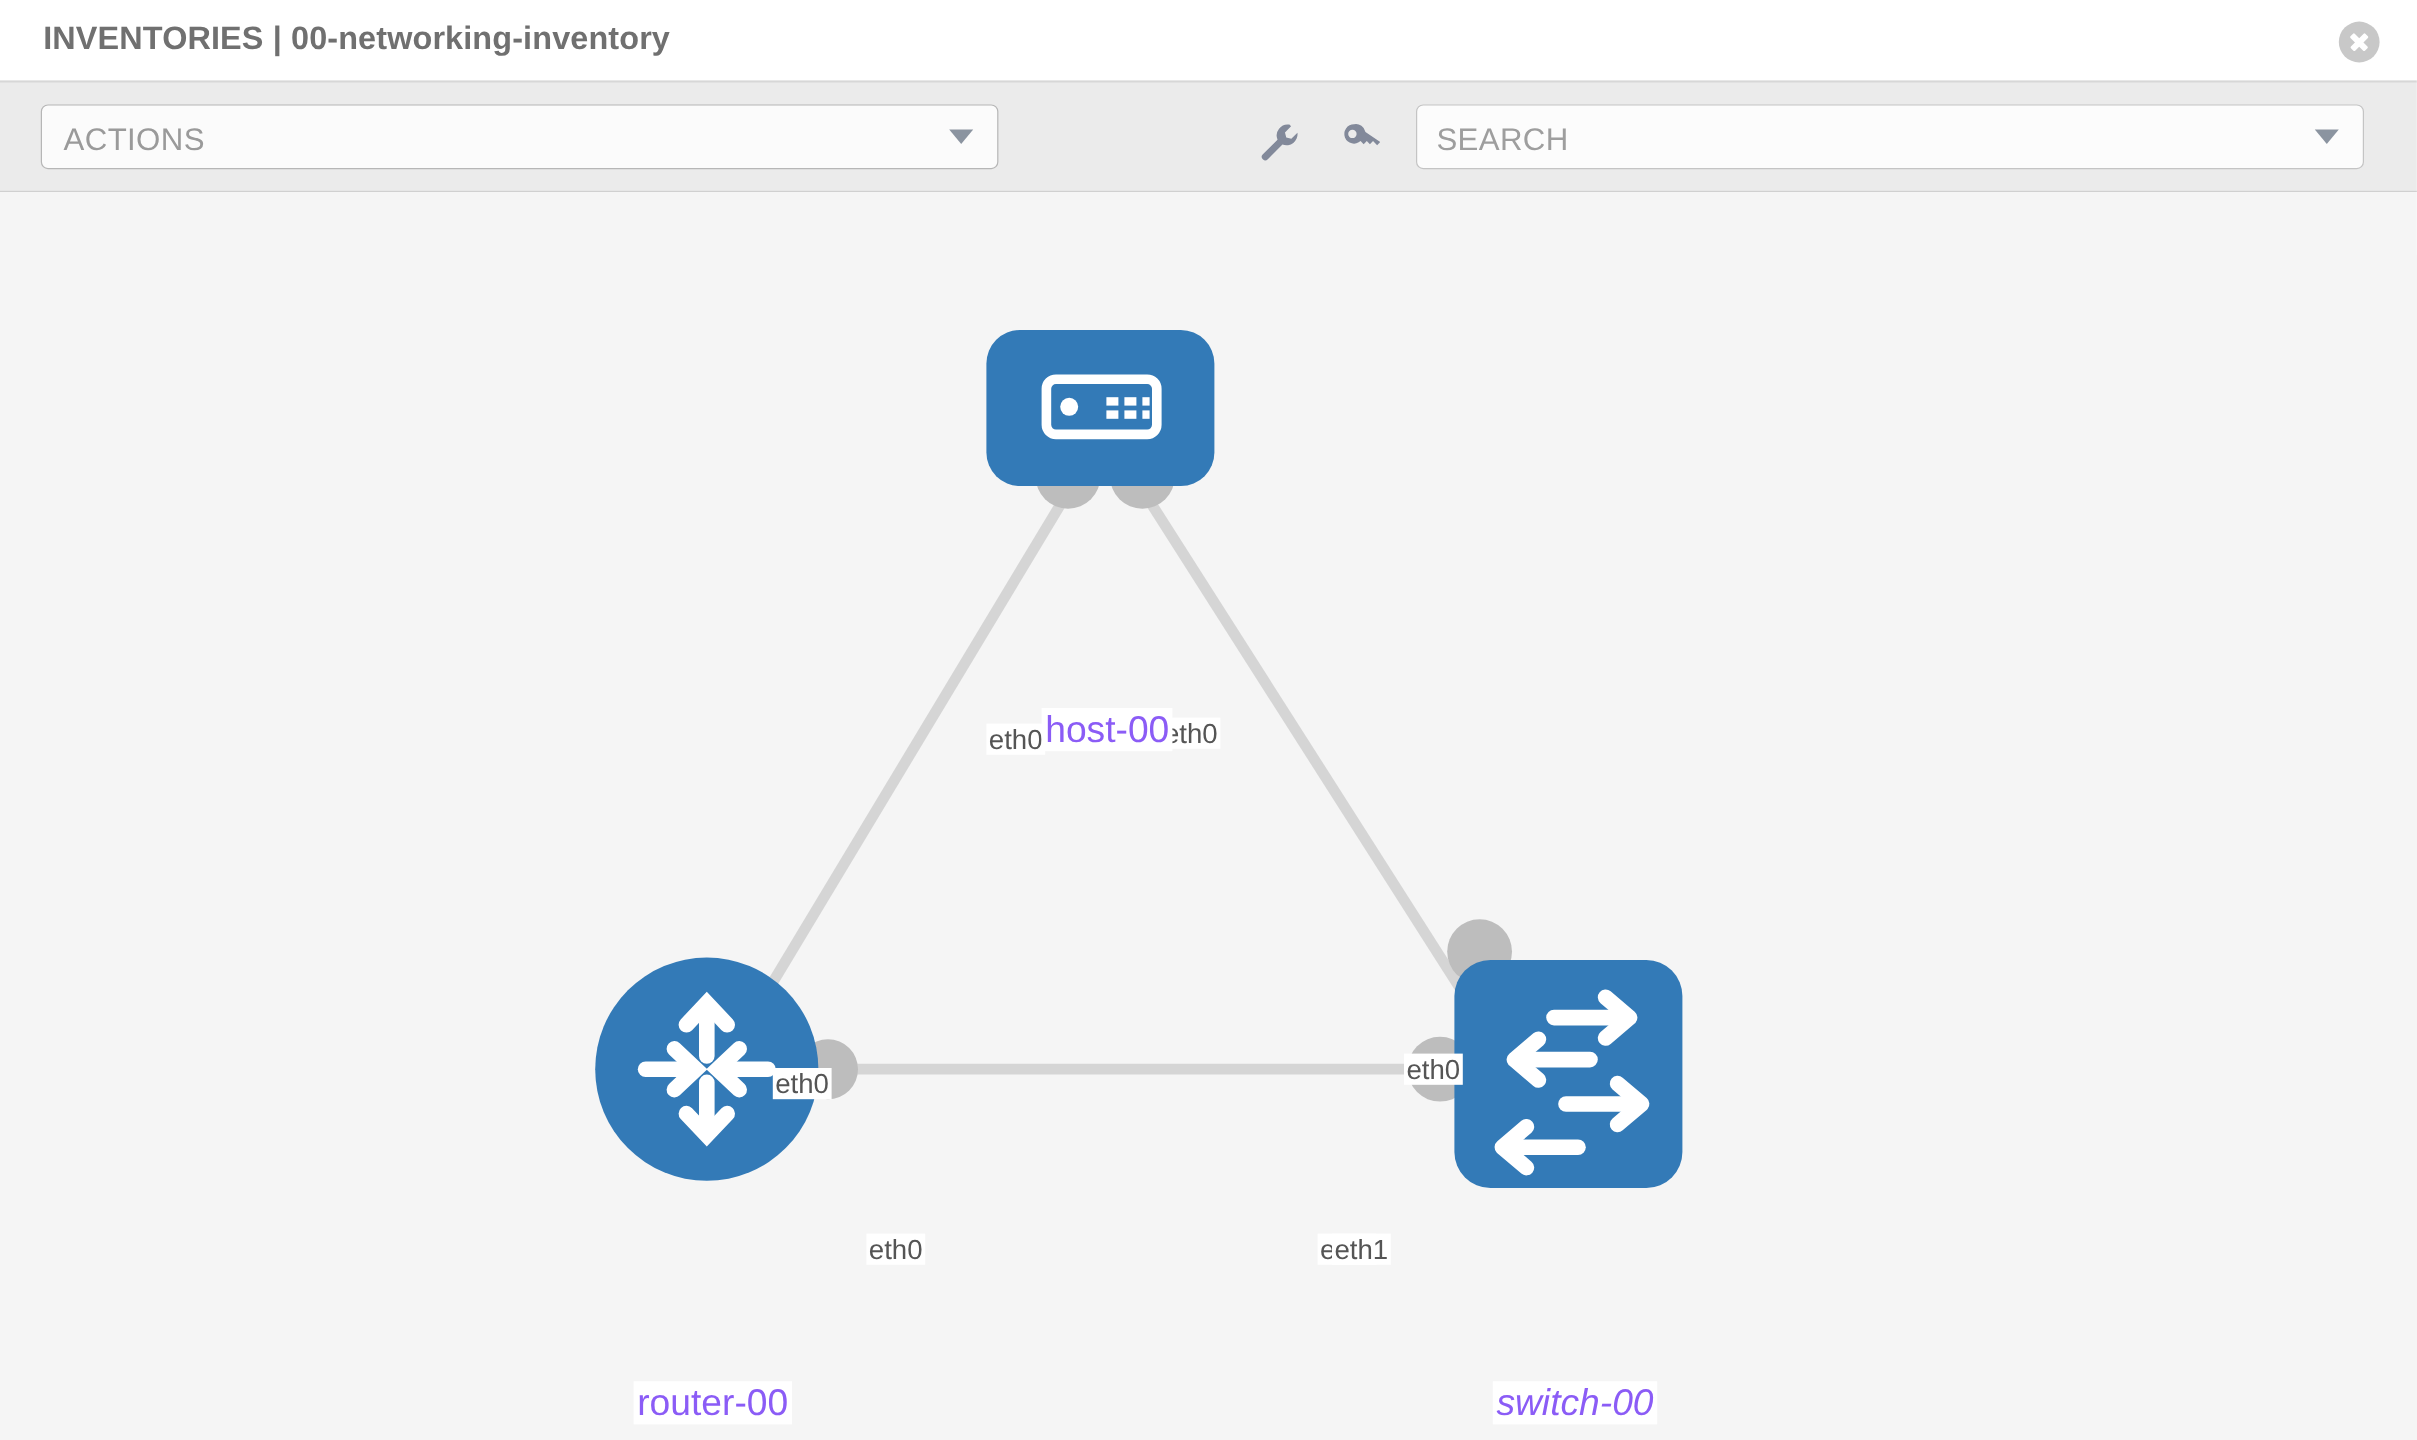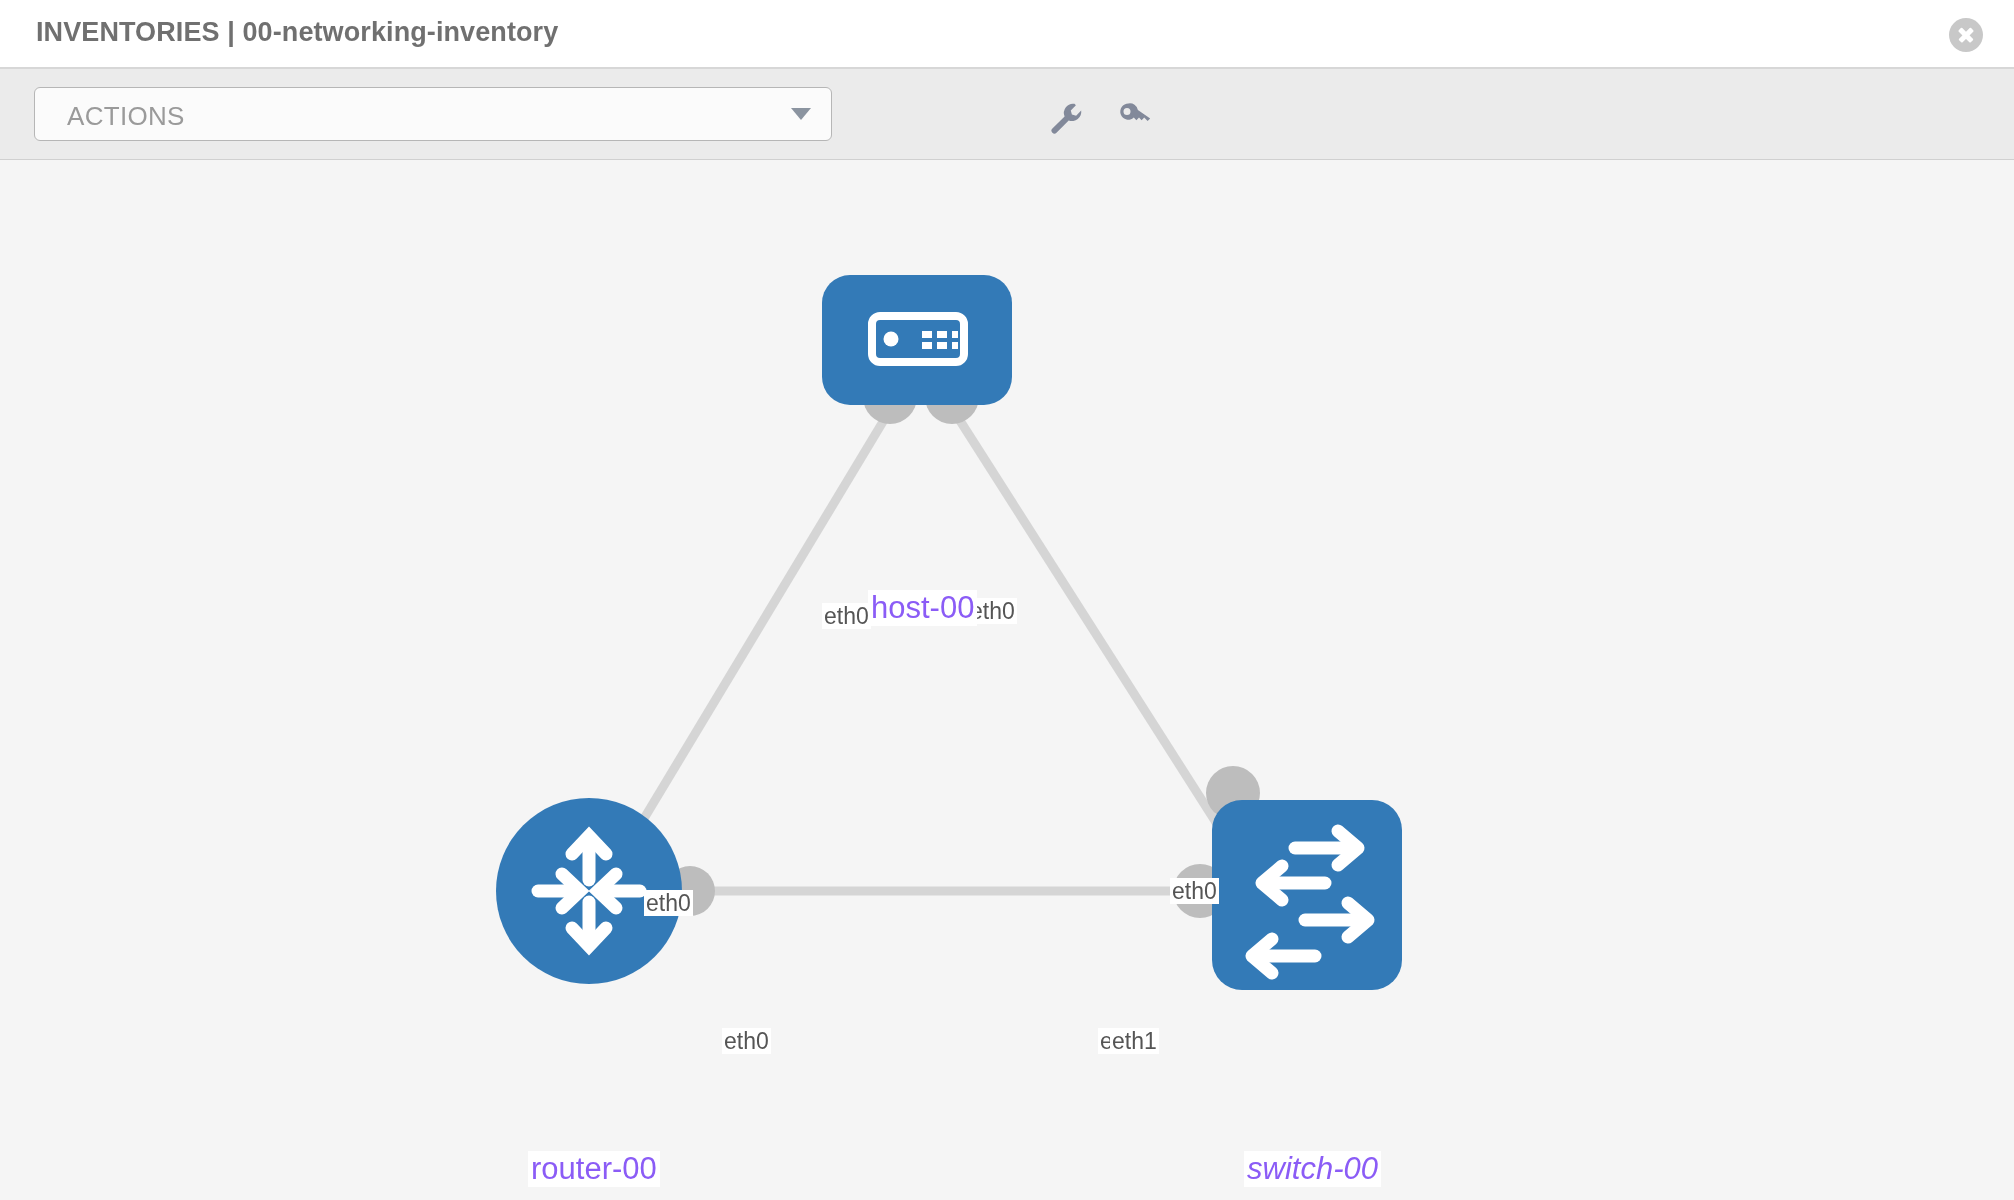--- a/index.html
+++ b/index.html
@@ -67,21 +67,21 @@
     left: 34px;
     top: 18px;
     width: 798px;
     height: 54px;
     background: #fbfbfb;
     border: 1px solid #b6b6b6;
     border-radius: 6px;
   }
   .actions-select .sel-label {
     position: absolute;
-    left: 32px;
+    left: 18px;
     top: 13px;
     font-size: 26px;
     color: #9a9a9a;
     letter-spacing: 0.3px;
   }
   .caret {
     position: absolute;
     right: 20px;
     top: 50%;
     transform: translateY(-50%);
@@ -178,20 +178,24 @@
       <path d="M29.5 6.8a9.2 9.2 0 0 0-9.9 12.6L7.4 31.6a2.9 2.9 0 1 0 4.1 4.1L23.7 23.4A9.2 9.2 0 0 0 36.2 13.6l-5.1 5.1-4.2-1.1-1.1-4.2 5.1-5.1z" fill="#82899a"></path>
     </svg>
   </div>
 
   <div class="tool-icon key">
     <svg viewBox="0 0 40 40" width="40" height="40" aria-hidden="true">
       <path d="M15.4 6.5a8.1 8.1 0 1 0 5.4 14.1l2.6 2.6 2.6-2.6 2.6 2.6 2.6-2.6 3.4 3.4 2.6-2.6L24.9 13A8.1 8.1 0 0 0 15.4 6.5zm-1.4 4.6a3.5 3.5 0 1 1 0 7 3.5 3.5 0 0 1 0-7z" fill="#82899a"></path>
     </svg>
   </div>
 
+  <div class="search-box">
+    <span class="ph">SEARCH</span>
+    <span class="caret"></span>
+  </div>
 </div>
 
 <div class="canvas">
 
   <svg class="graph-svg" viewBox="0 0 2014 1040">
 
     <g>
       <line x1="893" y1="245" x2="610" y2="715" stroke="#d5d5d5" stroke-width="9"></line>
       <line x1="950" y1="245" x2="1240" y2="700" stroke="#d5d5d5" stroke-width="9"></line>
       <line x1="620" y1="731" x2="1270" y2="731" stroke="#d5d5d5" stroke-width="9"></line>

